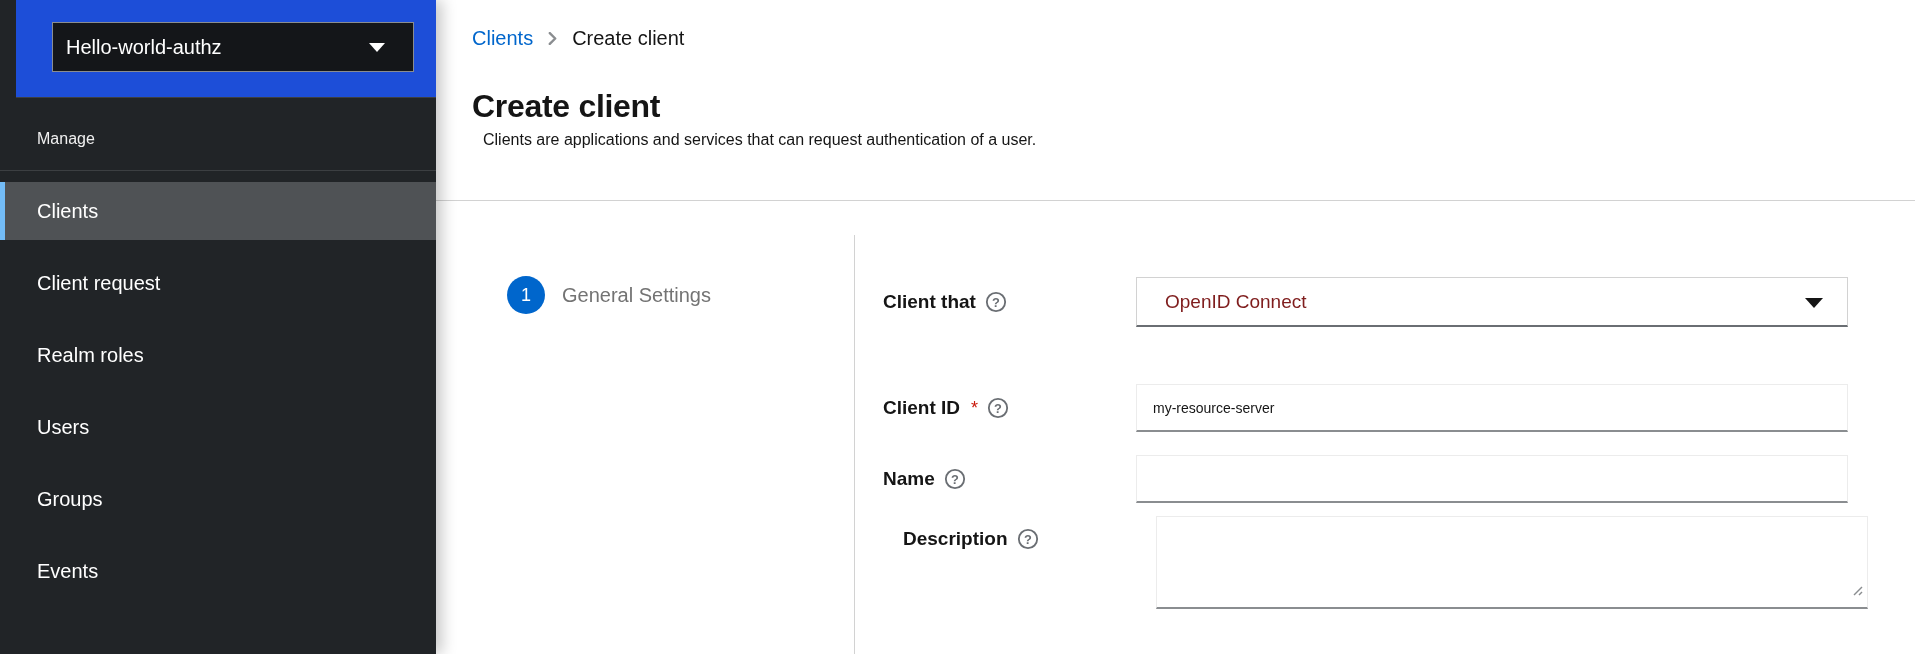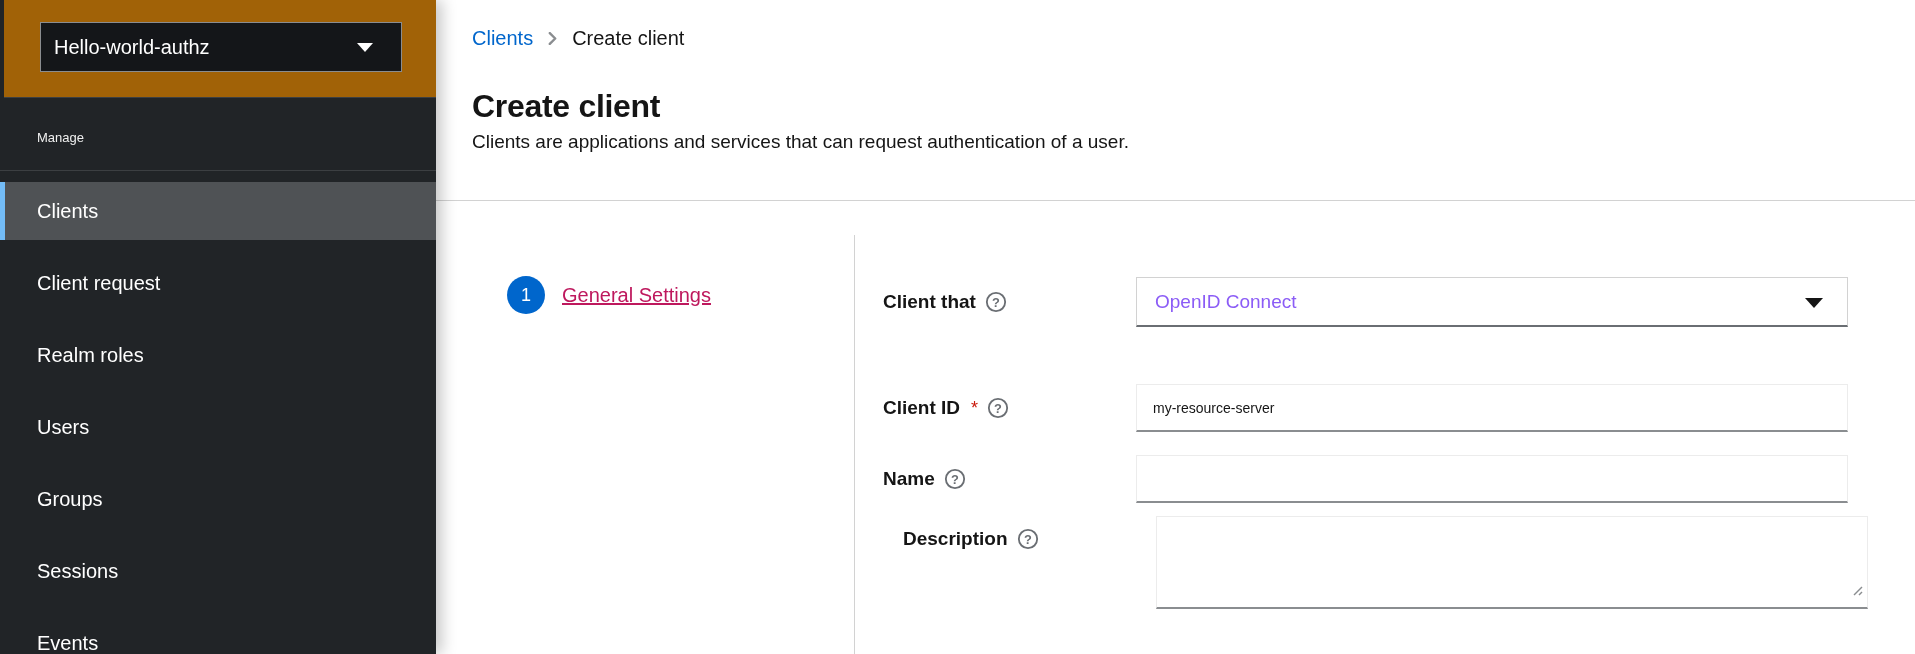--- a/index.html
+++ b/index.html
@@ -11,22 +11,22 @@
   }
 
   
   .sidebar {
     position: absolute; left: 0; top: 0; width: 436px; height: 654px;
     background: #212427;
     box-shadow: 6px 0 14px rgba(0,0,0,0.22);
     z-index: 5;
   }
   .realm-section {
-    position: absolute; left: 4px; top: 0; right: 0; height: 98px;
-    background: #a16207;
+    position: absolute; left: 16px; top: 0; right: 0; height: 98px;
+    background: #1d4ed8;
     border-bottom: 1px solid #3c3f42;
   }
   .realm-btn {
     position: absolute; left: 36px; top: 22px; width: 362px; height: 50px;
     background: #141619;
     border: 1px solid #8a8d90;
     color: #ffffff;
     display: flex; align-items: center;
     padding-left: 13px;
     font-size: 20px;
@@ -34,21 +34,21 @@
   }
   .realm-caret {
     position: absolute; right: 28px; top: 50%; margin-top: -4px;
     width: 0; height: 0;
     border-left: 8px solid transparent;
     border-right: 8px solid transparent;
     border-top: 9px solid #ffffff;
   }
   .nav-section-title {
     position: absolute; left: 37px; top: 130px;
-    color: #f0f0f0; font-size: 13px;
+    color: #f0f0f0; font-size: 16px;
   }
   .nav-divider {
     position: absolute; left: 0; right: 0; top: 170px; height: 1px;
     background: #3c3f42;
   }
   ul.nav-list {
     position: absolute; left: 0; right: 0; top: 171px;
     list-style: none;
     padding-top: 11px;
   }
@@ -77,41 +77,41 @@
   .breadcrumb a { color: #0066cc; text-decoration: none; cursor: pointer; }
   .breadcrumb .sep { display: flex; align-items: center; }
   .breadcrumb .cur { color: #151515; }
 
   .page-title {
     position: absolute; left: 36px; top: 88px;
     font-size: 32px; font-weight: 700; color: #151515;
     letter-spacing: -0.3px;
   }
   .page-subtitle {
-    position: absolute; left: 36px; top: 131px;
-    font-size: 19px; color: #151515;
+    position: absolute; left: 47px; top: 131px;
+    font-size: 16px; color: #151515;
   }
   .section-divider {
     position: absolute; left: 0; right: 0; top: 200px; height: 1px;
     background: #d2d2d2;
   }
 
   
   .wizard-step {
     position: absolute; left: 71px; top: 276px;
     display: flex; align-items: center; gap: 17px;
     cursor: pointer;
   }
   .step-badge {
     width: 38px; height: 38px; border-radius: 50%;
     background: #0066cc; color: #ffffff;
     display: flex; align-items: center; justify-content: center;
     font-size: 18px;
   }
-  .step-label { color: #be185d; font-size: 20px; text-decoration: underline; }
+  .step-label { color: #737373; font-size: 20px; }
 
   .wizard-vdivider {
     position: absolute; left: 418px; top: 235px; bottom: 0; width: 1px;
     background: #d2d2d2;
   }
 
   
   .form-row { position: absolute; left: 447px; display: flex; align-items: center; }
   .form-row.row-top { align-items: flex-start; }
   .label-col {
@@ -122,22 +122,22 @@
   .row-top .label-col { padding-top: 12px; }
   .required { color: #c9190b; font-size: 18px; font-weight: 400; margin-left: 2px; }
   .help-icon { width: 22px; height: 22px; flex: 0 0 22px; cursor: pointer; display: inline-flex; }
 
   .pf-select {
     position: relative; width: 712px; height: 50px;
     background: #fff;
     border: 1px solid #d2d2d2;
     border-bottom: 2px solid #6a6e73;
     display: flex; align-items: center;
-    padding-left: 18px;
-    font-size: 19px; color: #8b5cf6;
+    padding-left: 28px;
+    font-size: 19px; color: #7f1d1d;
     cursor: pointer;
   }
   .select-caret {
     position: absolute; right: 24px; top: 50%; margin-top: -4px;
     width: 0; height: 0;
     border-left: 9px solid transparent;
     border-right: 9px solid transparent;
     border-top: 10px solid #151515;
   }
   .pf-input {
@@ -192,23 +192,20 @@
     <li>
       <span>Realm roles</span>
     </li>
     <li>
       <span>Users</span>
     </li>
     <li>
       <span>Groups</span>
     </li>
     <li>
-      <span>Sessions</span>
-    </li>
-    <li>
       <span>Events</span>
     </li>
   </ul>
 </aside>
 
 <main class="main">
 
   <nav class="breadcrumb">
     <a>Clients</a>
     <span class="sep">

